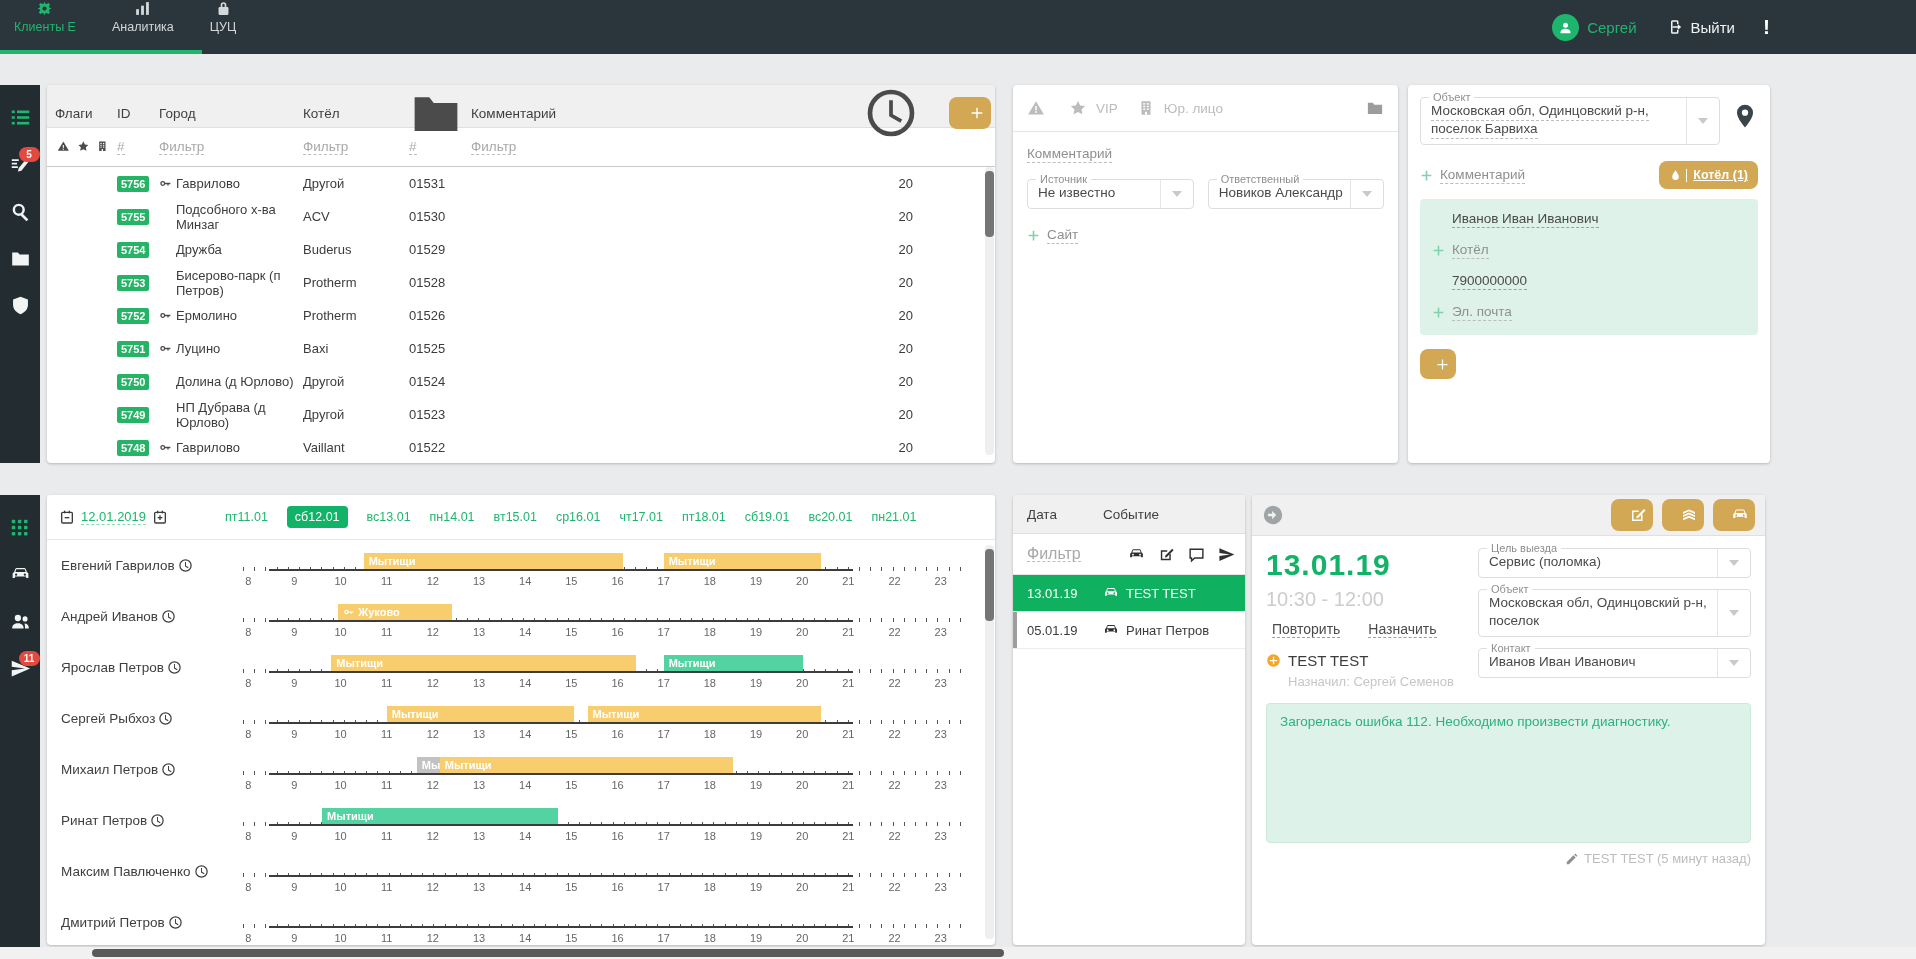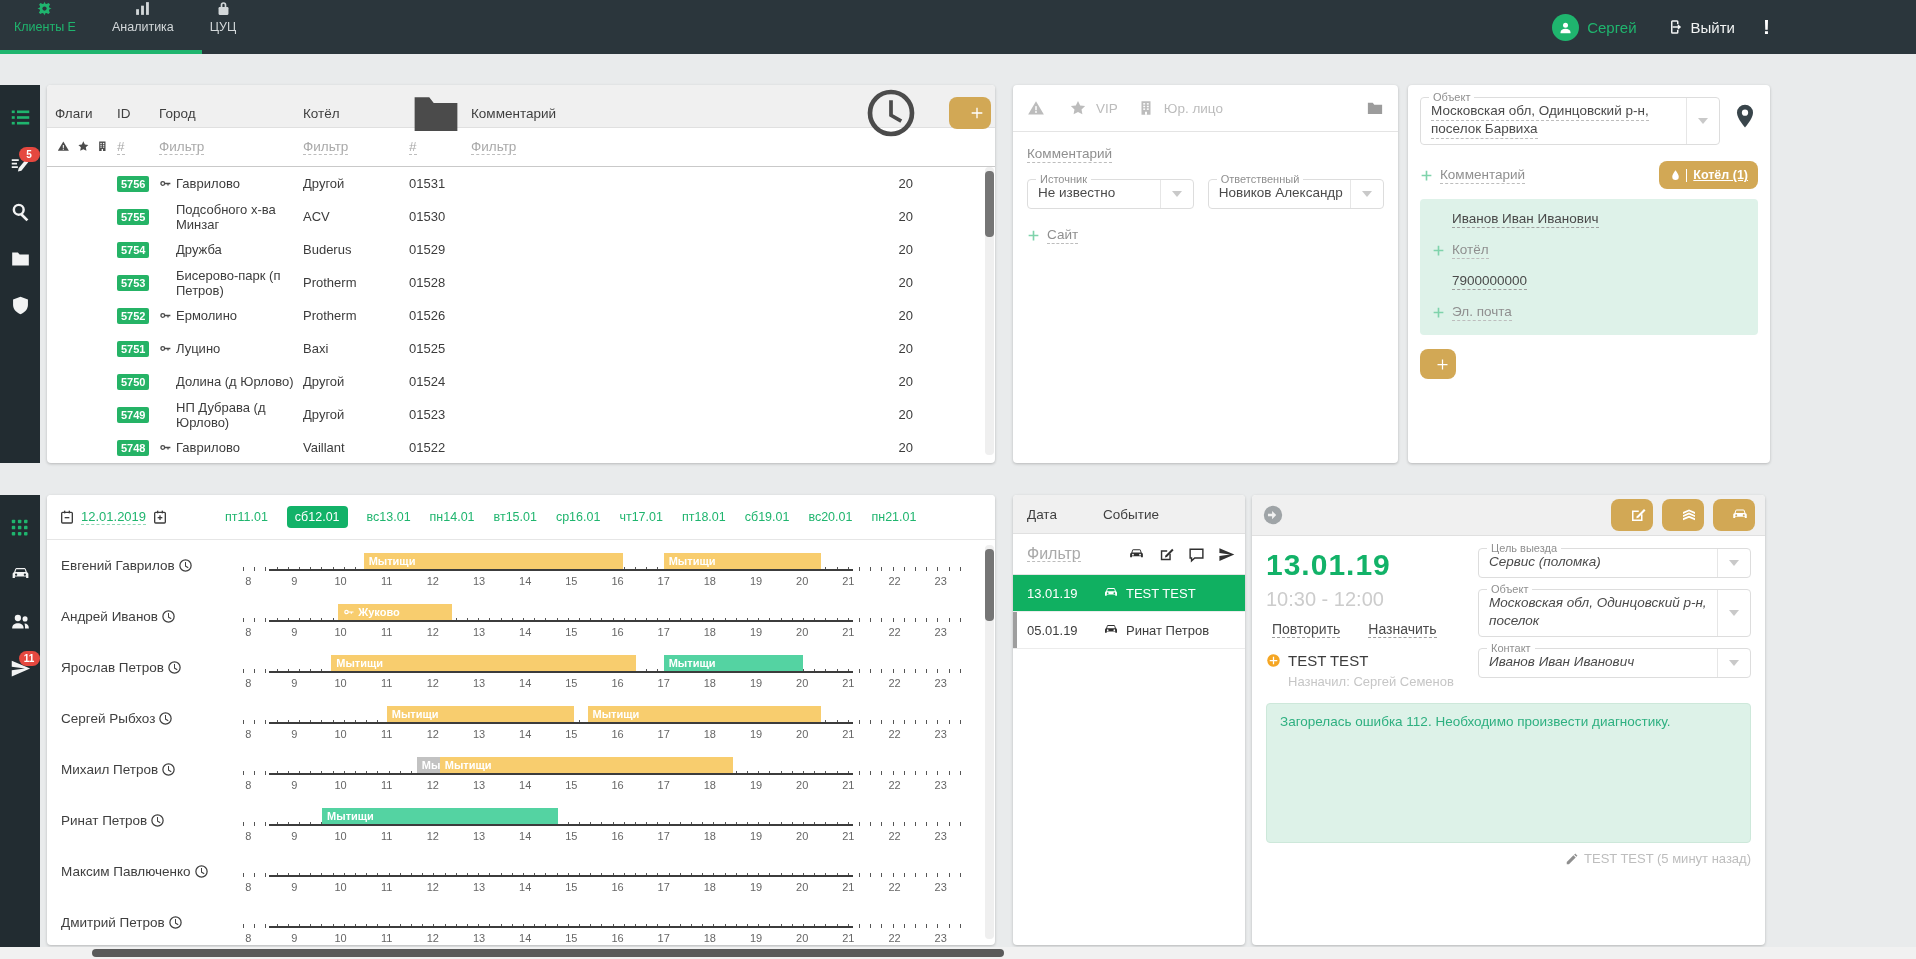--- a/index.html
+++ b/index.html
@@ -130,21 +130,21 @@
   .f-top{display:flex;}
   .f-left{width:212px;}
   .f-date{font-size:30px;font-weight:700;color:#12b268;letter-spacing:1px;}
   .f-time{font-size:20px;color:#cccccc;margin-top:6px;}
   .f-links{display:flex;gap:22px;margin-top:10px;}
   .f-links .dlink{font-size:14px;margin-left:6px;}
   .f-title{display:flex;align-items:center;gap:7px;margin-top:14px;font-size:15px;color:#3c3c3c;}
   .orangeplus{width:15px;height:15px;flex:0 0 auto;}
   .f-by{font-size:13px;color:#c6c6c6;margin-top:5px;margin-left:22px;}
   .f-form{flex:1;display:flex;flex-direction:column;gap:11px;}
-  .f-form .val{height:17px;overflow:hidden;font-style:italic;}
+  .f-form .val{height:17px;overflow:hidden;}
   .f-comment{margin-top:14px;background:#ddf2e8;border:1px solid #cde8da;border-radius:4px;height:118px;padding:10px 13px;font-size:13.5px;color:#2eb080;}
   .f-edited{display:flex;justify-content:flex-end;align-items:center;gap:5px;margin-top:8px;font-size:13px;color:#bdbdbd;}
   .pencil{width:14px;height:14px;color:#8f8f8f;}
   .f-actions{position:relative;height:54px;margin-top:2px;}
   .f-send{position:absolute;left:0;top:6px;width:46px;height:40px;}
   .f-survey{position:absolute;left:50%;transform:translateX(-50%);top:8px;height:34px;padding:0 16px;font-size:14px;font-weight:700;}
   
   .hscroll{position:absolute;left:0;bottom:0;width:100%;height:12px;background:#f1f1f1;}
   .hthumb{position:absolute;left:92px;top:2px;width:912px;height:8px;background:#5a5a5a;border-radius:4px;}
 </style>

